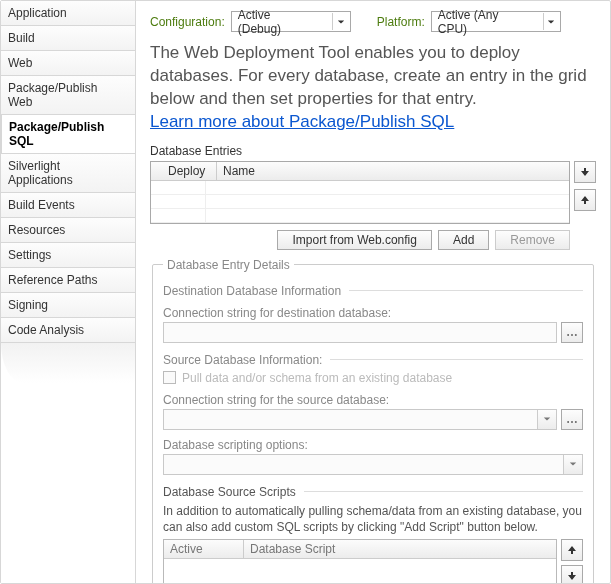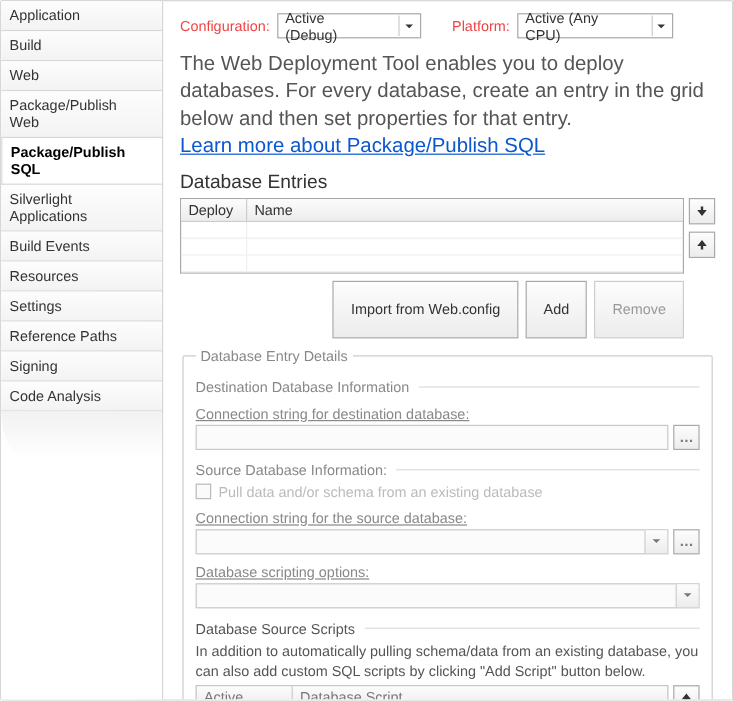--- a/index.html
+++ b/index.html
@@ -52,21 +52,21 @@
     background: linear-gradient(to bottom, #f2f2f2, #fff);
     border-bottom-left-radius: 22px 40px;
   }
   .main {
     flex: 1;
     padding: 10px 14px 10px 14px;
     overflow: hidden;
   }
   .row { display: flex; align-items: center; gap: 6px; }
   .cfg-row { margin-bottom: 10px; }
-  .label { font-size: 12px; color: #ef4444; }
+  .label { font-size: 12px; color: #4d7c0f; }
   .select {
     border: 1px solid #a9a9a9;
     background: #fff;
     height: 21px;
     display: inline-flex;
     align-items: center;
     justify-content: space-between;
     padding: 0 2px 0 6px;
     font-size: 12px;
     min-width: 50px;
@@ -80,55 +80,55 @@
   }
   .select .arrow svg { width:8px;height:8px; }
   .desc {
     font-size: 17px;
     color: #555;
     margin: 6px 0 2px 0;
     line-height: 1.35;
   }
   a.link { color: #0b57d0; text-decoration: underline; cursor:pointer; }
   .section-label {
-    font-size: 16px;
+    font-size: 12px;
     color: #333;
     margin: 10px 0 3px 0;
   }
   .grid-area {
     display:flex;
     gap:4px;
   }
   .grid {
     border: 1px solid #a9a9a9;
     flex:1;
     background:#fff;
     font-size:12px;
   }
   .grid-head { display:flex; background:linear-gradient(#fcfcfc,#ececec); border-bottom:1px solid #ccc; }
   .grid-head .cell { padding:2px 6px; border-right:1px solid #ccc; color:#333; }
-  .grid-head .cell:first-child{ width:55px;}
+  .grid-head .cell:first-child{ width:55px;margin-left:11px;}
   .grid-head .cell:last-child{ flex:1; border-right:none;}
   .grid-body .grow { height:14px; border-bottom:1px solid #eee; display:flex;}
   .grid-body .grow .gc:first-child{ width:55px;border-right:1px solid #eee;}
   .grid-body .grow .gc:last-child{ flex:1;}
   .side-btns { display:flex; flex-direction:column; gap:6px; justify-content:flex-start; }
   .icon-btn {
     width:22px; height:22px;
     border:1px solid #a9a9a9;
     background:linear-gradient(#fdfdfd,#ececec);
     display:flex;align-items:center;justify-content:center;
     cursor:pointer;
   }
   .icon-btn svg{width:10px;height:10px;}
   .btn-row { display:flex; justify-content:flex-end; gap:6px; margin-top:6px;}
   .btn {
     border:1px solid #a9a9a9;
     background:linear-gradient(#fdfdfd,#ececec);
-    padding:16px 14px;
+    padding:2px 14px;
     font-size:12px;
     cursor:pointer;
     min-width:50px;
     text-align:right;
   }
   .btn.disabled { color:#999; border-color:#ccc; cursor:default;}
   fieldset.group {
     border:1px solid #ccc;
     border-radius:2px;
     padding:6px 10px 10px 10px;
@@ -136,21 +136,21 @@
     color:#777;
   }
   fieldset.group > legend { color:#888; font-size:12px; padding:0 4px;}
   .subhead {
     color:#888; font-size:12px; margin:6px 0 4px 0;
     display:flex; align-items:center; gap:8px;
   }
   .subhead::after{
     content:""; flex:1; height:1px; background:#ddd;
   }
-  .field-label { font-size:12px; color:#888; margin:8px 0 2px 0;text-decoration:underline;}
+  .field-label { font-size:12px; color:#888; margin:8px 0 2px 0;}
   .field-row { display:flex; gap:4px; align-items:center;}
   .text-input {
     flex:1;
     border:1px solid #c9c9c9;
     height:21px;
     background:#fff;
     color:#888;
     padding:0 4px;
   }
   .text-input.disabled{ background:#fbfbfb;}

